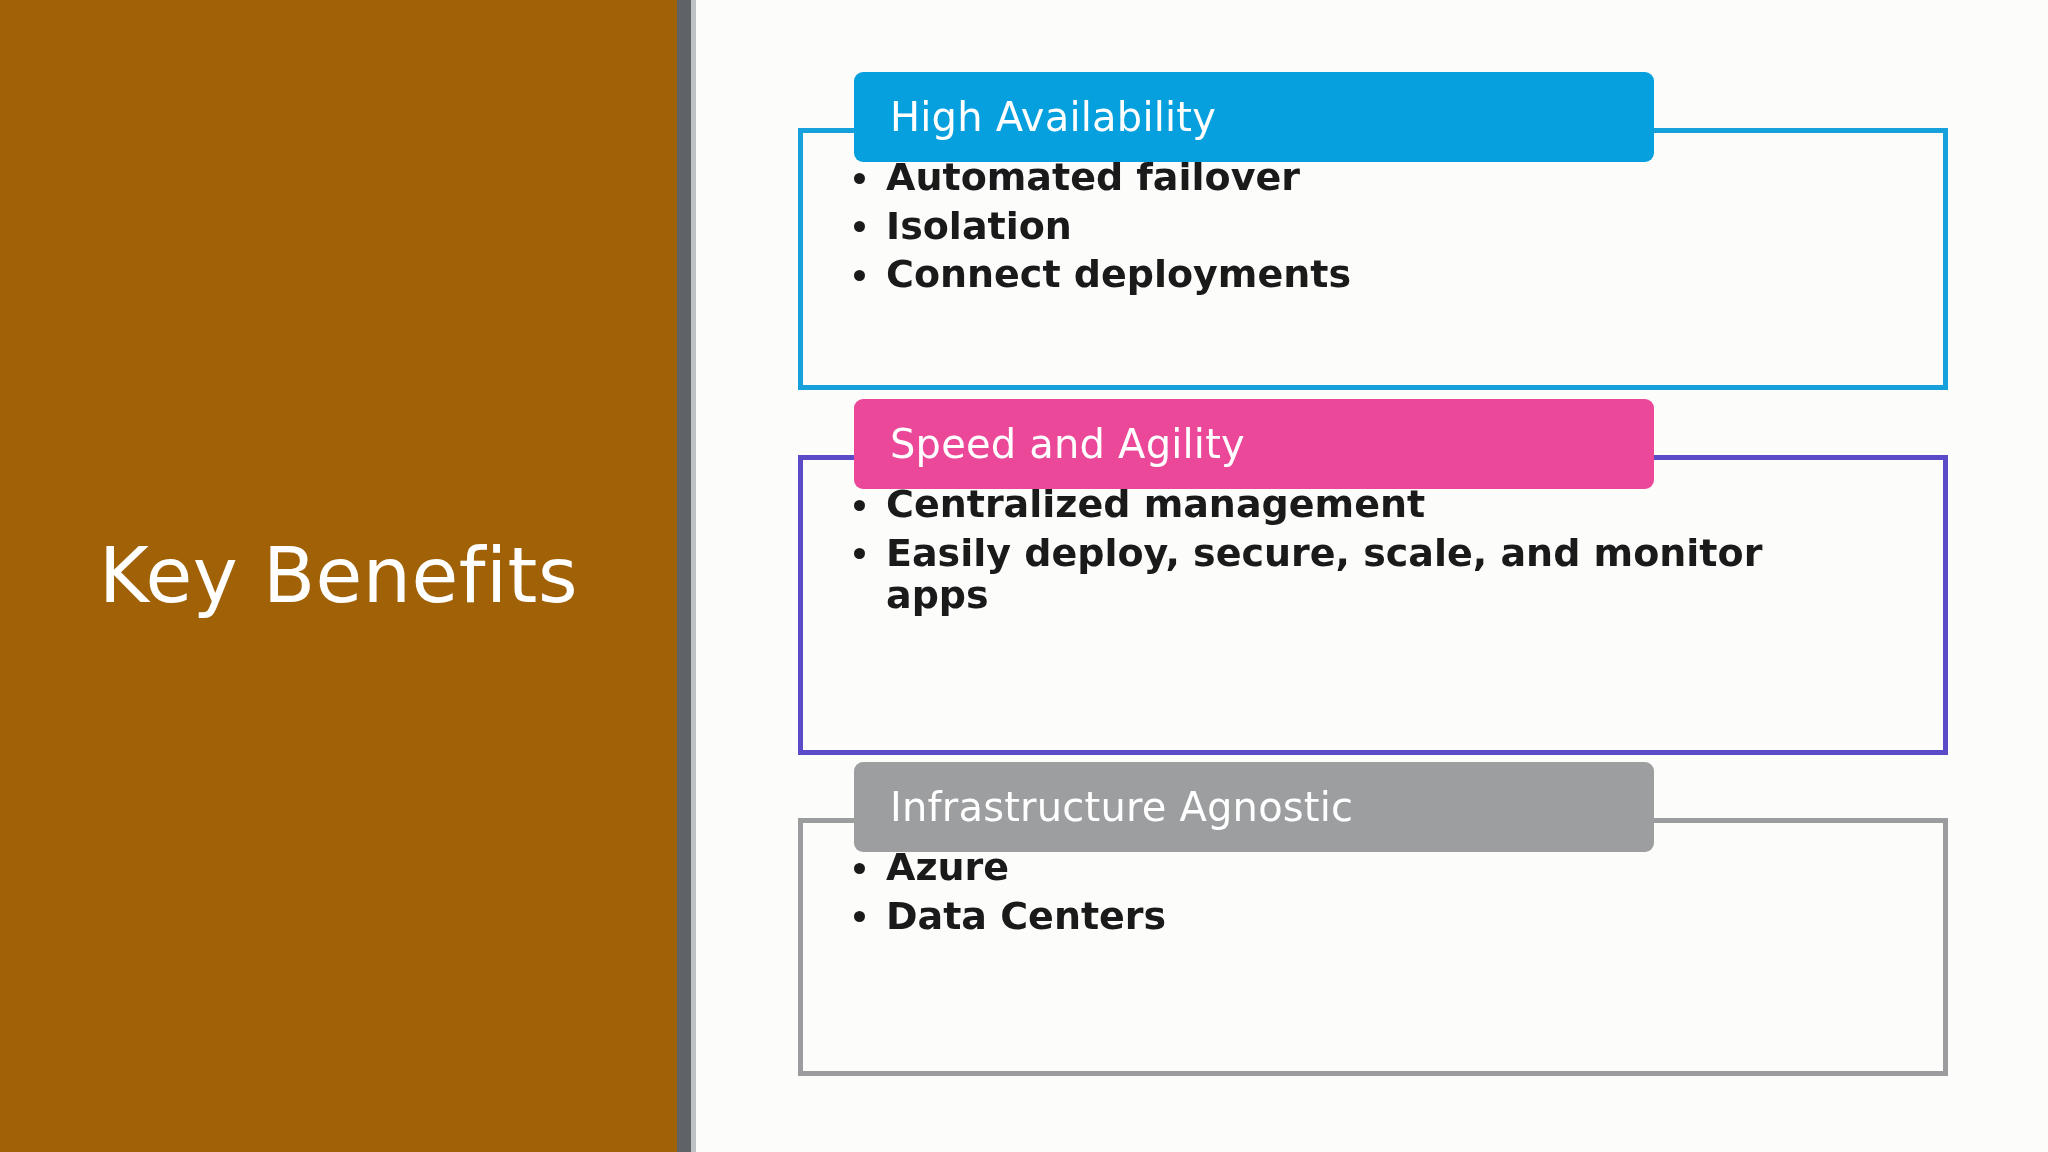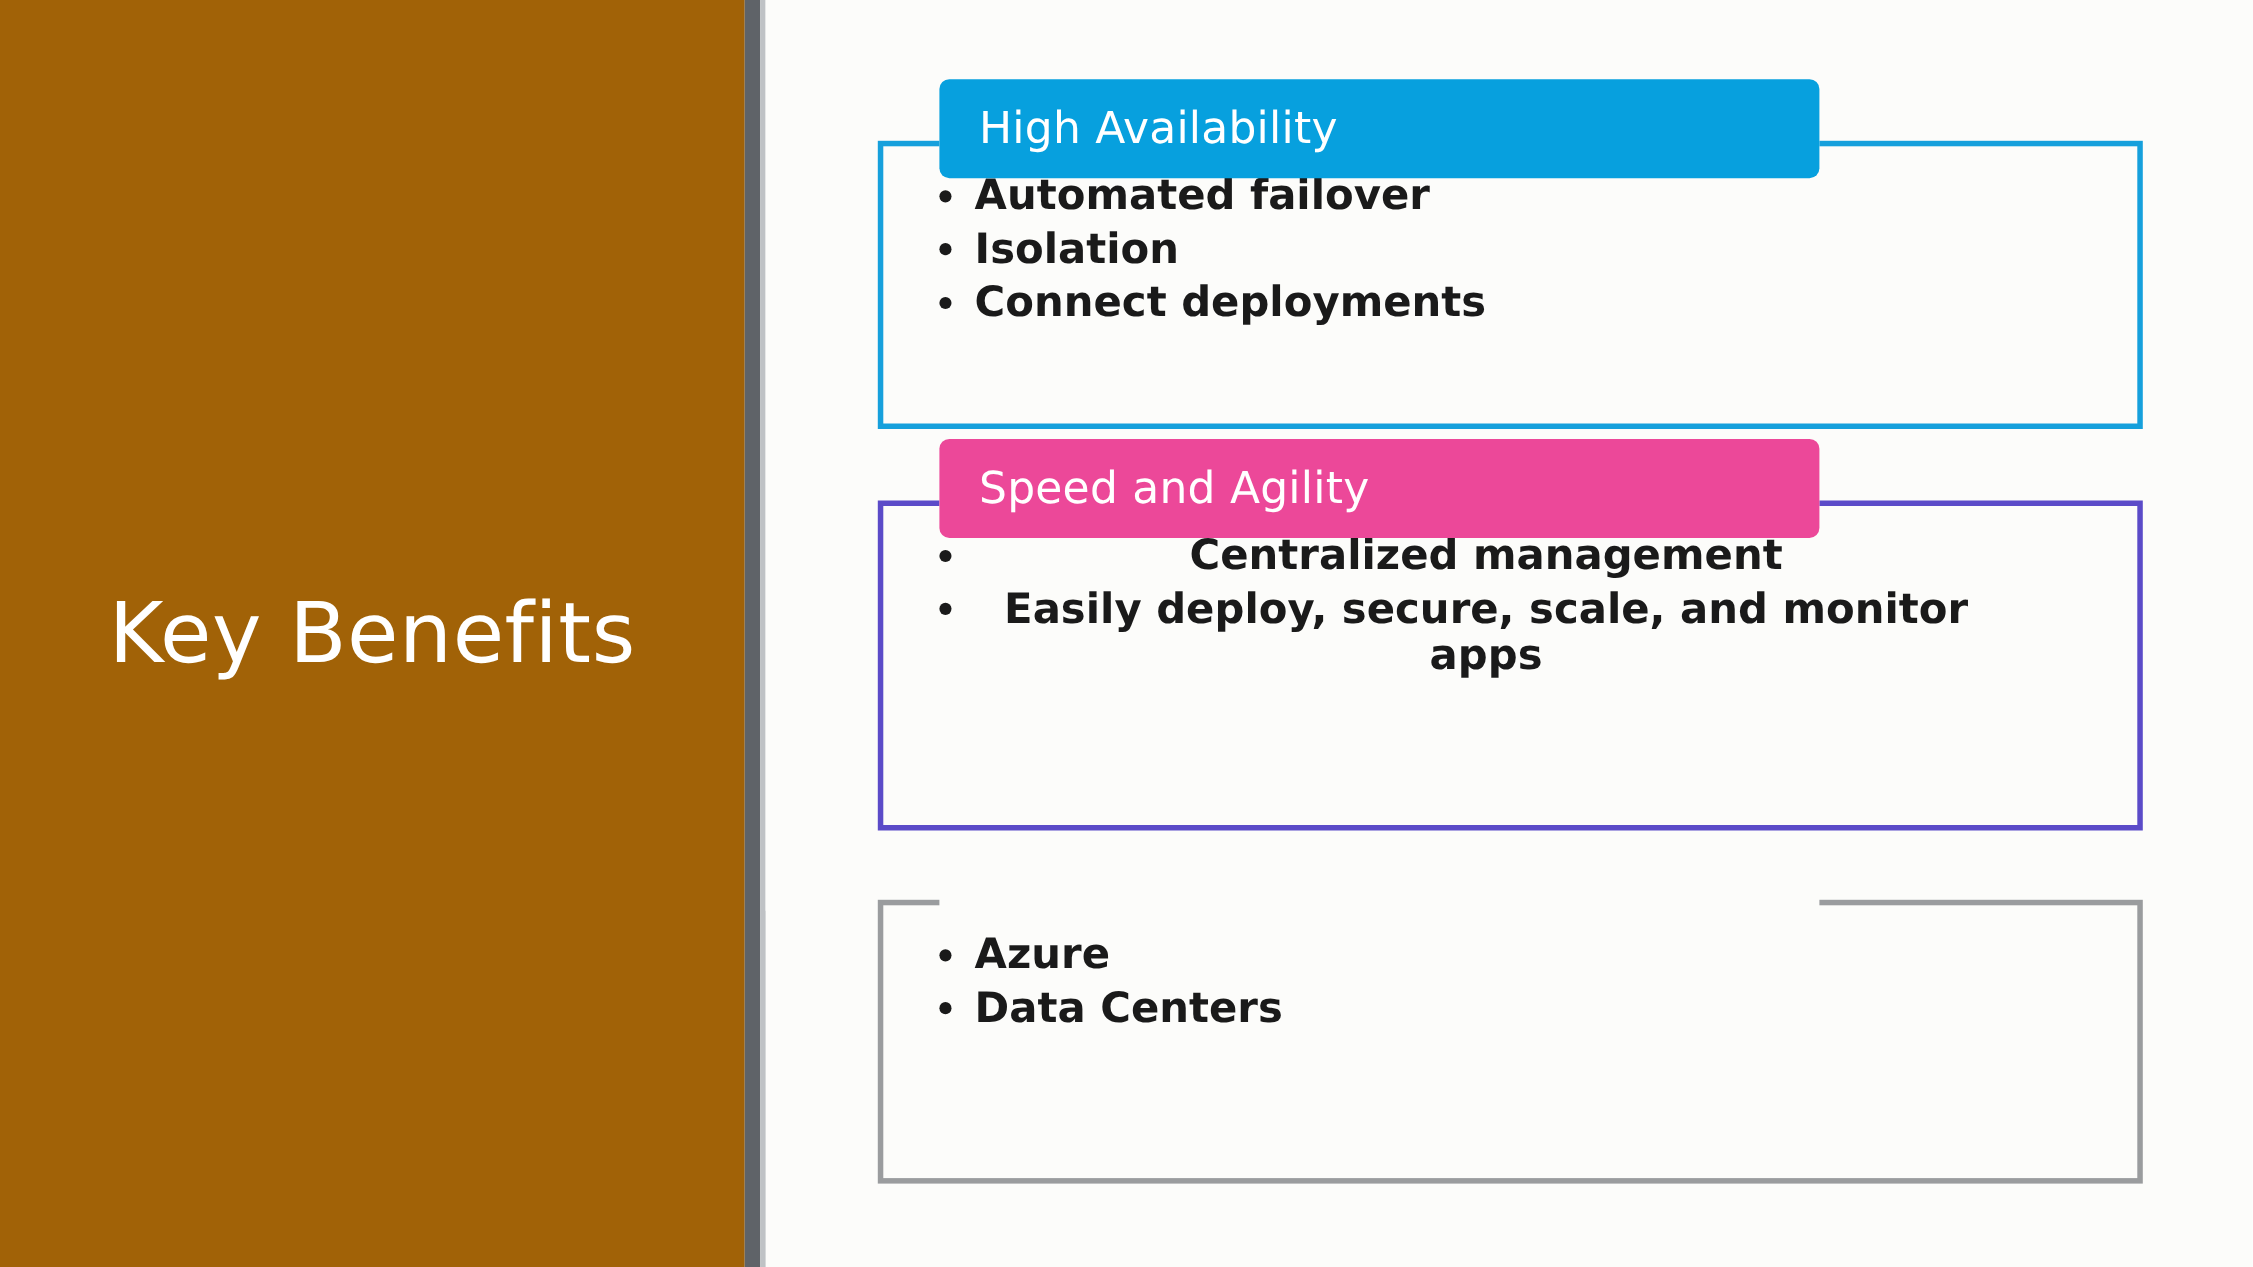--- a/index.html
+++ b/index.html
@@ -161,21 +161,21 @@
   #block-high-availability { top: 128px; height: 262px; }
   #block-high-availability .block-box { border-color: #16A0DC; }
   #block-high-availability .block-header { top: -56px; background: #07A0DE; }
   #block-high-availability .block-body { top: 28px; }
 
   
   #block-speed-agility { top: 455px; height: 300px; }
   #block-speed-agility .block-box { border-color: #5B4BC8; }
   #block-speed-agility .block-header { top: -56px; background: #ec4899; }
   #block-speed-agility .block-body { top: 28px; }
-  #block-speed-agility ul.bullets li { max-width: 930px; text-align: center; }
+  #block-speed-agility ul.bullets li { max-width: 930px; }
 
   
   #block-infrastructure-agnostic { top: 818px; height: 258px; }
   #block-infrastructure-agnostic .block-box { border-color: #9A9C9E; }
   #block-infrastructure-agnostic .block-header { top: -56px; background: #9C9EA0; }
   #block-infrastructure-agnostic .block-body { top: 28px; }
 </style>
 </head>
 <body>
 
@@ -230,20 +230,23 @@
             <span class="dot"></span>
             <span>Easily deploy, secure, scale, and monitor apps</span>
           </li>
         </ul>
       </div>
     </div>
 
     <div class="block" id="block-infrastructure-agnostic">
       <div class="block-box"></div>
       <div class="top-mask"></div>
+      <div class="block-header">
+        <span class="block-header-label">Infrastructure Agnostic</span>
+      </div>
       <div class="block-body">
         <ul class="bullets">
           <li>
             <span class="dot"></span>
             <span>Azure</span>
           </li>
           <li>
             <span class="dot"></span>
             <span>Data Centers</span>
           </li>

